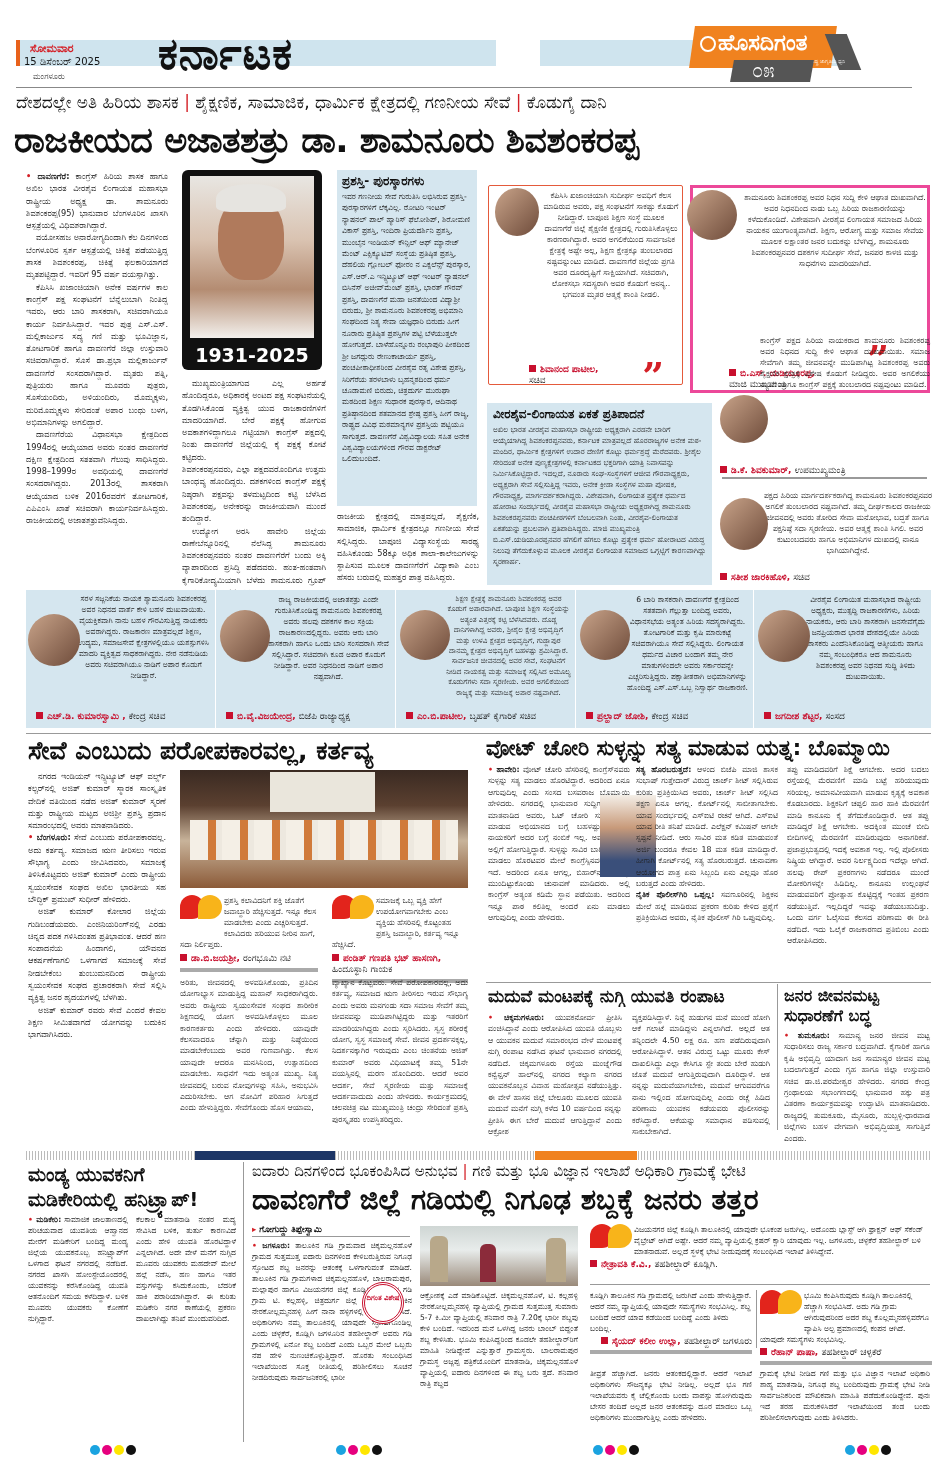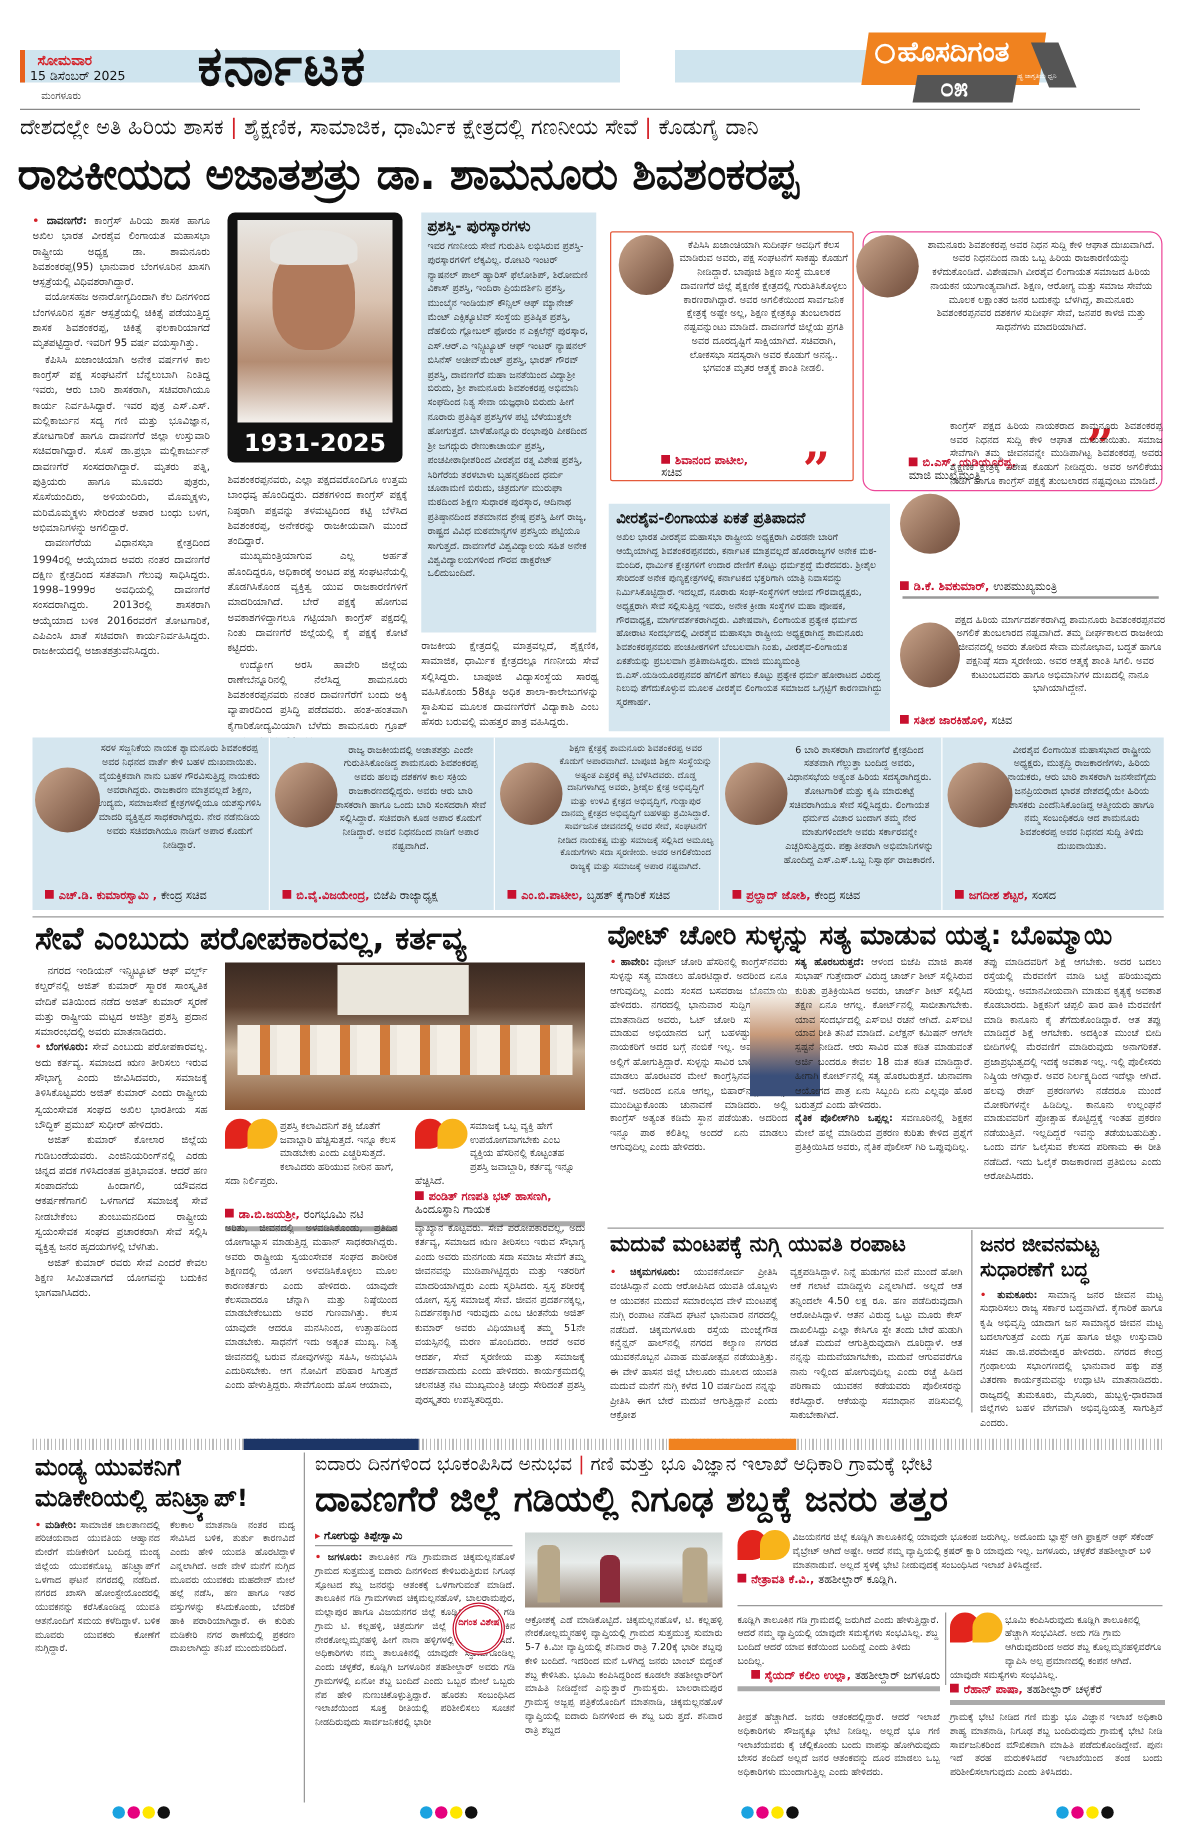--- a/index.html
+++ b/index.html
@@ -38,21 +38,21 @@
 <div class="abs" style="left:24px;top:56px;font-size:10px;color:#111">15 ಡಿಸೆಂಬರ್ 2025</div>
 <div class="abs" style="left:33px;top:72px;font-size:8px;color:#333">ಮಂಗಳೂರು</div>
 <div class="abs kannada-big" style="left:158px;top:30px;font-size:44px;line-height:48px;letter-spacing:1px">ಕರ್ನಾಟಕ</div>
 <div class="abs" style="left:692px;top:26px;width:142px;height:42px;background:#f0821f;transform:skewX(-8deg)"></div>
 <div class="abs" style="left:832px;top:34px;width:22px;height:36px;background:#555;transform:skewX(22deg)"></div>
 <div class="abs" style="left:700px;top:30px;font-size:22px;font-weight:900;color:#fff;white-space:nowrap">
   <span style="display:inline-block;width:16px;height:16px;border-radius:50%;border:2px solid #fff;vertical-align:middle;margin-right:2px"></span><span>ಹೊಸದಿಗಂತ</span>
 </div>
 <div class="abs" style="left:810px;top:58px;font-size:5px;color:#fff">ರಾಷ್ಟ್ರ ಜಾಗೃತಿಯ ಧ್ವನಿ</div>
 <div class="abs" style="left:732px;top:60px;width:80px;height:22px;background:#555;transform:skewX(-10deg)"></div>
-<div class="abs" style="left:752px;top:58px;font-size:20px;font-weight:700;color:#fff">೦೫</div>
+<div class="abs" style="left:752px;top:58px;font-size:20px;font-weight:400;color:#fff">೦೫</div>
 <div class="abs rule" style="left:16px;top:87px;width:896px;background:#888"></div>
 
 <div class="abs" style="left:16px;top:92px;width:910px;font-size:17px;white-space:nowrap">
   <span>ದೇಶದಲ್ಲೇ ಅತಿ ಹಿರಿಯ ಶಾಸಕ</span>
   <span class="red"> | </span>
   <span>ಶೈಕ್ಷಣಿಕ, ಸಾಮಾಜಿಕ, ಧಾರ್ಮಿಕ ಕ್ಷೇತ್ರದಲ್ಲಿ ಗಣನೀಯ ಸೇವೆ</span>
   <span class="red"> | </span>
   <span>ಕೊಡುಗೈ ದಾನಿ</span>
 </div>
 <div class="abs kannada-big" style="left:14px;top:118px;width:920px;font-size:35px;line-height:44px;white-space:nowrap;letter-spacing:-.5px">ರಾಜಕೀಯದ ಅಜಾತಶತ್ರು ಡಾ. ಶಾಮನೂರು ಶಿವಶಂಕರಪ್ಪ</div>
@@ -65,38 +65,38 @@
 </div>
 
 <div class="abs" style="left:182px;top:170px;width:140px;height:200px;background:#111;border-radius:6px">
   <div style="position:absolute;left:8px;top:6px;width:124px;height:162px;background:linear-gradient(180deg,#e8e6e2 0%,#d9c2b0 40%,#b48c72 70%,#f3f0ec 100%)">
     <div style="position:absolute;left:28px;top:20px;width:66px;height:84px;border-radius:45% 45% 40% 40%;background:#b07a5c"></div>
     <div style="position:absolute;left:26px;top:8px;width:70px;height:28px;border-radius:50% 50% 20% 20%;background:#e6e4e0"></div>
   </div>
   <div style="position:absolute;left:0;bottom:4px;width:100%;text-align:center;color:#fff;font-size:19px;font-weight:900">1931-2025</div>
 </div>
 <div class="abs body-text" style="left:182px;top:377px;width:144px">
+  <p>ಮುಖ್ಯಮಂತ್ರಿಯಾಗುವ ಎಲ್ಲ ಅರ್ಹತೆ ಹೊಂದಿದ್ದರೂ, ಅಧಿಕಾರಕ್ಕೆ ಅಂಟದ ಪಕ್ಷ ಸಂಘಟನೆಯಲ್ಲಿ ತೊಡಗಿಸಿಕೊಂಡ ವ್ಯಕ್ತಿತ್ವ ಯುವ ರಾಜಕಾರಣಿಗಳಿಗೆ ಮಾದರಿಯಾಗಿದೆ. ಬೇರೆ ಪಕ್ಷಕ್ಕೆ ಹೋಗುವ ಅವಕಾಶಗಳಿದ್ದಾಗಲೂ ಗಟ್ಟಿಯಾಗಿ ಕಾಂಗ್ರೆಸ್ ಪಕ್ಷದಲ್ಲಿ ನಿಂತು ದಾವಣಗೆರೆ ಜಿಲ್ಲೆಯಲ್ಲಿ ಕೈ ಪಕ್ಷಕ್ಕೆ ಕೋಟೆ ಕಟ್ಟಿದರು.</p>
   <p style="text-indent:0">ಶಿವಶಂಕರಪ್ಪನವರು, ಎಲ್ಲಾ ಪಕ್ಷದವರೊಂದಿಗೂ ಉತ್ತಮ ಬಾಂಧವ್ಯ ಹೊಂದಿದ್ದರು. ದಶಕಗಳಿಂದ ಕಾಂಗ್ರೆಸ್ ಪಕ್ಷಕ್ಕೆ ನಿಷ್ಠರಾಗಿ ಪಕ್ಷವನ್ನು ತಳಮಟ್ಟದಿಂದ ಕಟ್ಟಿ ಬೆಳೆಸಿದ ಶಿವಶಂಕರಪ್ಪ, ಅನೇಕರನ್ನು ರಾಜಕೀಯವಾಗಿ ಮುಂದೆ ತಂದಿದ್ದಾರೆ.</p>
-  <p>ಮುಖ್ಯಮಂತ್ರಿಯಾಗುವ ಎಲ್ಲ ಅರ್ಹತೆ ಹೊಂದಿದ್ದರೂ, ಅಧಿಕಾರಕ್ಕೆ ಅಂಟದ ಪಕ್ಷ ಸಂಘಟನೆಯಲ್ಲಿ ತೊಡಗಿಸಿಕೊಂಡ ವ್ಯಕ್ತಿತ್ವ ಯುವ ರಾಜಕಾರಣಿಗಳಿಗೆ ಮಾದರಿಯಾಗಿದೆ. ಬೇರೆ ಪಕ್ಷಕ್ಕೆ ಹೋಗುವ ಅವಕಾಶಗಳಿದ್ದಾಗಲೂ ಗಟ್ಟಿಯಾಗಿ ಕಾಂಗ್ರೆಸ್ ಪಕ್ಷದಲ್ಲಿ ನಿಂತು ದಾವಣಗೆರೆ ಜಿಲ್ಲೆಯಲ್ಲಿ ಕೈ ಪಕ್ಷಕ್ಕೆ ಕೋಟೆ ಕಟ್ಟಿದರು.</p>
   <p>ಉದ್ಯೋಗ ಅರಸಿ ಹಾವೇರಿ ಜಿಲ್ಲೆಯ ರಾಣೇಬೆನ್ನೂರಿನಲ್ಲಿ ನೆಲೆಸಿದ್ದ ಶಾಮನೂರು ಶಿವಶಂಕರಪ್ಪನವರು ನಂತರ ದಾವಣಗೆರೆಗೆ ಬಂದು ಅಕ್ಕಿ ವ್ಯಾಪಾರದಿಂದ ಪ್ರಸಿದ್ಧಿ ಪಡೆದವರು. ಹಂತ-ಹಂತವಾಗಿ ಕೈಗಾರಿಕೋದ್ಯಮಿಯಾಗಿ ಬೆಳೆದು ಶಾಮನೂರು ಗ್ರೂಪ್ ಇಂಡಸ್ಟ್ರೀಸ್ ಕಟ್ಟಿ ಬೆಳೆಸಿದರು.</p>
 </div>
 
 <div class="abs box-blue" style="left:337px;top:170px;width:140px;height:336px;padding:4px 5px">
   <div style="font-size:12px;font-weight:bold;margin-bottom:3px">ಪ್ರಶಸ್ತಿ- ಪುರಸ್ಕಾರಗಳು</div>
   <div class="body-text" style="font-size:7.6px;line-height:11.4px;text-align:left">ಇವರ ಗಣನೀಯ ಸೇವೆ ಗುರುತಿಸಿ ಲಭಿಸಿರುವ ಪ್ರಶಸ್ತಿ-ಪುರಸ್ಕಾರಗಳಿಗೆ ಲೆಕ್ಕವಿಲ್ಲ. ರೋಟರಿ ಇಂಟರ್ ನ್ಯಾಷನಲ್ ಪಾಲ್ ಹ್ಯಾರಿಸ್ ಫೆಲೋಶಿಪ್, ಶಿರೋಮಣಿ ವಿಕಾಸ್ ಪ್ರಶಸ್ತಿ, ಇಂದಿರಾ ಪ್ರಿಯದರ್ಶಿನಿ ಪ್ರಶಸ್ತಿ, ಮುಂಬೈನ ಇಂಡಿಯನ್ ಕೌನ್ಸಿಲ್ ಆಫ್ ಮ್ಯಾನೇಜ್ ಮೆಂಟ್ ಎಕ್ಸಿಕ್ಯೂಟಿವ್ ಸಂಸ್ಥೆಯ ಪ್ರತಿಷ್ಠಿತ ಪ್ರಶಸ್ತಿ, ದೆಹಲಿಯ ಗ್ಲೋಬಲ್ ಫೋರಂ ನ ಎಕ್ಸಲೆನ್ಸ್ ಪುರಸ್ಕಾರ, ಎಸ್.ಆರ್.ಎ ಇನ್ಸ್ಟಿಟ್ಯೂಟ್ ಆಫ್ ಇಂಟರ್ ನ್ಯಾಷನಲ್ ಬಿಸಿನೆಸ್ ಅಚೀವ್‌ಮೆಂಟ್ ಪ್ರಶಸ್ತಿ, ಭಾರತ್ ಗೌರವ್ ಪ್ರಶಸ್ತಿ, ದಾವಣಗೆರೆ ಮಹಾ ಜನತೆಯಿಂದ ವಿದ್ಯಾಶ್ರೀ ಬಿರುದು, ಶ್ರೀ ಶಾಮನೂರು ಶಿವಶಂಕರಪ್ಪ ಅಭಿಮಾನಿ ಸಂಘದಿಂದ ನಿತ್ಯ ಸೇವಾ ಯಜ್ಞಧಾರಿ ಬಿರುದು ಹೀಗೆ ನೂರಾರು ಪ್ರತಿಷ್ಠಿತ ಪ್ರಶಸ್ತಿಗಳ ಪಟ್ಟಿ ಬೆಳೆಯುತ್ತಲೇ ಹೋಗುತ್ತದೆ. ಬಾಳೆಹೊನ್ನೂರು ರಂಭಾಪುರಿ ಪೀಠದಿಂದ ಶ್ರೀ ಜಗದ್ಗುರು ರೇಣುಕಾಚಾರ್ಯ ಪ್ರಶಸ್ತಿ, ಪಂಚಪೀಠಾಧೀಶರಿಂದ ವೀರಶೈವ ರತ್ನ ವಿಶೇಷ ಪ್ರಶಸ್ತಿ, ಸಿರಿಗೆರೆಯ ತರಳಬಾಳು ಬೃಹನ್ಮಠದಿಂದ ಧರ್ಮ ಚೂಡಾಮಣಿ ಬಿರುದು, ಚಿತ್ರದುರ್ಗ ಮುರುಘಾ ಮಠದಿಂದ ಶಿಕ್ಷಣ ಸುಧಾರಕ ಪುರಸ್ಕಾರ, ಆದಿನಾಥ ಪ್ರತಿಷ್ಠಾನದಿಂದ ಶತಮಾನದ ಶ್ರೇಷ್ಠ ಪ್ರಶಸ್ತಿ ಹೀಗೆ ರಾಜ್ಯ, ರಾಷ್ಟ್ರದ ವಿವಿಧ ಮಠಮಾನ್ಯಗಳ ಪ್ರಶಸ್ತಿಯ ಪಟ್ಟಿಯೂ ಸಾಗುತ್ತದೆ. ದಾವಣಗೆರೆ ವಿಶ್ವವಿದ್ಯಾಲಯ ಸಹಿತ ಅನೇಕ ವಿಶ್ವವಿದ್ಯಾಲಯಗಳಿಂದ ಗೌರವ ಡಾಕ್ಟರೇಟ್ ಒಲಿದುಬಂದಿದೆ.</div>
 </div>
 <div class="abs body-text" style="left:337px;top:510px;width:142px">ರಾಜಕೀಯ ಕ್ಷೇತ್ರದಲ್ಲಿ ಮಾತ್ರವಲ್ಲದೆ, ಶೈಕ್ಷಣಿಕ, ಸಾಮಾಜಿಕ, ಧಾರ್ಮಿಕ ಕ್ಷೇತ್ರದಲ್ಲೂ ಗಣನೀಯ ಸೇವೆ ಸಲ್ಲಿಸಿದ್ದರು. ಬಾಪೂಜಿ ವಿದ್ಯಾಸಂಸ್ಥೆಯ ಸಾರಥ್ಯ ವಹಿಸಿಕೊಂಡು 58ಕ್ಕೂ ಅಧಿಕ ಶಾಲಾ-ಕಾಲೇಜುಗಳನ್ನು ಸ್ಥಾಪಿಸುವ ಮೂಲಕ ದಾವಣಗೆರೆಗೆ ವಿದ್ಯಾಕಾಶಿ ಎಂಬ ಹೆಸರು ಬರುವಲ್ಲಿ ಮಹತ್ತರ ಪಾತ್ರ ವಹಿಸಿದ್ದರು.</div>
 
 <div class="abs" style="left:488px;top:185px;width:195px;height:200px;border:1px solid #e45a3b;border-radius:2px">
   <div class="photo" style="position:absolute;left:6px;top:2px;width:44px;height:48px"></div>
   <div class="body-text" style="position:absolute;left:54px;top:4px;width:136px;text-align:center;font-size:7.8px;line-height:11px">ಕೆಪಿಸಿಸಿ ಖಜಾಂಚಿಯಾಗಿ ಸುದೀರ್ಘ ಅವಧಿಗೆ ಕೆಲಸ ಮಾಡಿರುವ ಅವರು, ಪಕ್ಷ ಸಂಘಟನೆಗೆ ಸಾಕಷ್ಟು ಕೊಡುಗೆ ನೀಡಿದ್ದಾರೆ. ಬಾಪೂಜಿ ಶಿಕ್ಷಣ ಸಂಸ್ಥೆ ಮೂಲಕ ದಾವಣಗೆರೆ ಜಿಲ್ಲೆ ಶೈಕ್ಷಣಿಕ ಕ್ಷೇತ್ರದಲ್ಲಿ ಗುರುತಿಸಿಕೊಳ್ಳಲು ಕಾರಣರಾಗಿದ್ದಾರೆ. ಅವರ ಅಗಲಿಕೆಯಿಂದ ಸಾರ್ವಜನಿಕ ಕ್ಷೇತ್ರಕ್ಕೆ ಅಷ್ಟೇ ಅಲ್ಲ, ಶಿಕ್ಷಣ ಕ್ಷೇತ್ರಕ್ಕೂ ತುಂಬಲಾರದ ನಷ್ಟವನ್ನುಂಟು ಮಾಡಿದೆ. ದಾವಣಗೆರೆ ಜಿಲ್ಲೆಯ ಪ್ರಗತಿ ಅವರ ದೂರದೃಷ್ಟಿಗೆ ಸಾಕ್ಷಿಯಾಗಿದೆ. ಸಚಿವರಾಗಿ, ಲೋಕಸಭಾ ಸದಸ್ಯರಾಗಿ ಅವರ ಕೊಡುಗೆ ಅನನ್ಯ.. ಭಗವಂತ ಮೃತರ ಆತ್ಮಕ್ಕೆ ಶಾಂತಿ ನೀಡಲಿ.</div>
   <div class="byline" style="position:absolute;left:40px;top:178px"><span class="sq"></span><span>ಶಿವಾನಂದ ಪಾಟೀಲ,</span><br><span class="role">ಸಚಿವ</span></div>
   <div class="quote-mark" style="position:absolute;right:18px;bottom:-14px;font-size:38px">”</div>
 </div>
-<div class="abs" style="left:690px;top:185px;width:240px;height:208px;border:1px solid #ec4899;border-radius:10px">
+<div class="abs" style="left:690px;top:185px;width:240px;height:208px;border:3px solid #ec4899;border-radius:0">
   <div class="photo" style="position:absolute;left:-6px;top:2px;width:50px;height:50px"></div>
   <div class="body-text" style="position:absolute;left:50px;top:4px;width:184px;text-align:center;font-size:7.8px;line-height:11px">ಶಾಮನೂರು ಶಿವಶಂಕರಪ್ಪ ಅವರ ನಿಧನ ಸುದ್ದಿ ಕೇಳಿ ಆಘಾತ ದುಃಖವಾಗಿದೆ. ಅವರ ನಿಧನದಿಂದ ನಾಡು ಒಬ್ಬ ಹಿರಿಯ ರಾಜಕಾರಣಿಯನ್ನು ಕಳೆದುಕೊಂಡಿದೆ. ವಿಶೇಷವಾಗಿ ವೀರಶೈವ ಲಿಂಗಾಯತ ಸಮಾಜದ ಹಿರಿಯ ನಾಯಕನ ಯುಗಾಂತ್ಯವಾಗಿದೆ. ಶಿಕ್ಷಣ, ಆರೋಗ್ಯ ಮತ್ತು ಸಮಾಜ ಸೇವೆಯ ಮೂಲಕ ಲಕ್ಷಾಂತರ ಜನರ ಬದುಕನ್ನು ಬೆಳಗಿದ್ದ, ಶಾಮನೂರು ಶಿವಶಂಕರಪ್ಪನವರ ದಶಕಗಳ ಸುದೀರ್ಘ ಸೇವೆ, ಜನಪರ ಕಾಳಜಿ ಮತ್ತು ಸಾಧನೆಗಳು ಮಾದರಿಯಾಗಿದೆ.</div>
   <div class="byline" style="position:absolute;left:36px;top:180px"><span class="sq"></span><span>ಬಿ.ಎಸ್. ಯಡಿಯೂರಪ್ಪ,</span><br><span class="role">ಮಾಜಿ ಮುಖ್ಯಮಂತ್ರಿ</span></div>
   <div class="quote-mark" style="position:absolute;right:38px;top:148px;font-size:38px">”</div>
 </div>
 
 <div class="abs" style="left:720px;top:395px;width:215px;height:90px">
   <div class="photo" style="position:absolute;left:0;top:0;width:48px;height:48px"></div>
   <div class="body-text" style="position:absolute;left:40px;top:-60px;width:170px;font-size:7.8px;line-height:11px">ಕಾಂಗ್ರೆಸ್ ಪಕ್ಷದ ಹಿರಿಯ ನಾಯಕರಾದ ಶಾಮನೂರು ಶಿವಶಂಕರಪ್ಪ ಅವರ ನಿಧನದ ಸುದ್ದಿ ಕೇಳಿ ಆಘಾತ ದುಃಖವಾಯಿತು. ಸಮಾಜ ಸೇವೆಗಾಗಿ ತಮ್ಮ ಜೀವನವನ್ನೇ ಮುಡಿಪಾಗಿಟ್ಟ ಶಿವಶಂಕರಪ್ಪ ಅವರು ಶೈಕ್ಷಣಿಕ ಕ್ಷೇತ್ರಕ್ಕೆ ವಿಶೇಷ ಕೊಡುಗೆ ನೀಡಿದ್ದರು. ಅವರ ಅಗಲಿಕೆಯು ನಾಡಿಗೆ ಹಾಗೂ ಕಾಂಗ್ರೆಸ್ ಪಕ್ಷಕ್ಕೆ ತುಂಬಲಾರದ ನಷ್ಟವುಂಟು ಮಾಡಿದೆ.</div>
   <div class="byline" style="position:absolute;left:0;top:70px;white-space:nowrap"><span class="sq"></span><span>ಡಿ.ಕೆ. ಶಿವಕುಮಾರ್,</span> <span class="role">ಉಪಮುಖ್ಯಮಂತ್ರಿ</span></div>
@@ -152,21 +152,21 @@
 <div class="abs" style="left:180px;top:770px;width:288px;height:118px;background:linear-gradient(180deg,#3a2a22 0%,#5b4030 30%,#c8b39a 60%,#8b5a38 100%)">
   <div style="position:absolute;left:90px;top:2px;width:105px;height:40px;background:#eae6dc"></div>
   <div style="position:absolute;left:10px;top:50px;width:268px;height:40px;background:repeating-linear-gradient(90deg,#f4efe6 0 18px,#d07a3a 18px 26px,#ede8df 26px 32px)"></div>
 </div>
 <div class="abs" style="left:180px;top:895px;width:138px">
   <span class="dq" style="float:left">
       <span class="a"></span>
       <span class="b"></span>
     </span>
   <div class="body-text" style="font-size:7.8px;line-height:11px;text-align:left">ಪ್ರಶಸ್ತಿ ಕಲಾವಿದನಿಗೆ ಶಕ್ತಿ ಜೊತೆಗೆ ಜವಾಬ್ದಾರಿ ಹೆಚ್ಚಿಸುತ್ತದೆ. ಇನ್ನೂ ಕೆಲಸ ಮಾಡಬೇಕು ಎಂದು ಎಚ್ಚರಿಸುತ್ತದೆ. ಕಲಾವಿದರು ಹರಿಯುವ ನೀರಿನ ಹಾಗೆ, ಸದಾ ನಿರ್ಲಿಪ್ತರು.</div>
-  <div class="byline" style="margin-top:17px;white-space:nowrap"><span class="sq"></span><span>ಡಾ.ಬಿ.ಜಯಶ್ರೀ,</span> <span class="role">ರಂಗಭೂಮಿ ನಟಿ</span></div>
+  <div class="byline" style="margin-top:3px;white-space:nowrap"><span class="sq"></span><span>ಡಾ.ಬಿ.ಜಯಶ್ರೀ,</span> <span class="role">ರಂಗಭೂಮಿ ನಟಿ</span></div>
   <div class="gray-strip" style="margin-top:4px"></div>
 </div>
 <div class="abs" style="left:332px;top:895px;width:136px">
   <span class="dq" style="float:left">
       <span class="a"></span>
       <span class="b"></span>
     </span>
   <div class="body-text" style="font-size:7.8px;line-height:11px;text-align:left">ಸಮಾಜಕ್ಕೆ ಒಬ್ಬ ವ್ಯಕ್ತಿ ಹೇಗೆ ಉಪಯೋಗವಾಗಬೇಕು ಎಂಬ ವ್ಯಕ್ತಿಯ ಹೆಸರಿನಲ್ಲಿ ಕೊಟ್ಟಂತಹ ಪ್ರಶಸ್ತಿ ಜವಾಬ್ದಾರಿ, ಕರ್ತವ್ಯ ಇನ್ನೂ ಹೆಚ್ಚಿಸಿದೆ.</div>
   <div class="byline" style="margin-top:3px"><span class="sq"></span><span>ಪಂಡಿತ್ ಗಣಪತಿ ಭಟ್ ಹಾಸಣಗಿ,</span><br><span class="role">ಹಿಂದೂಸ್ಥಾನಿ ಗಾಯಕ</span></div>
   <div class="gray-strip" style="margin-top:4px"></div>

